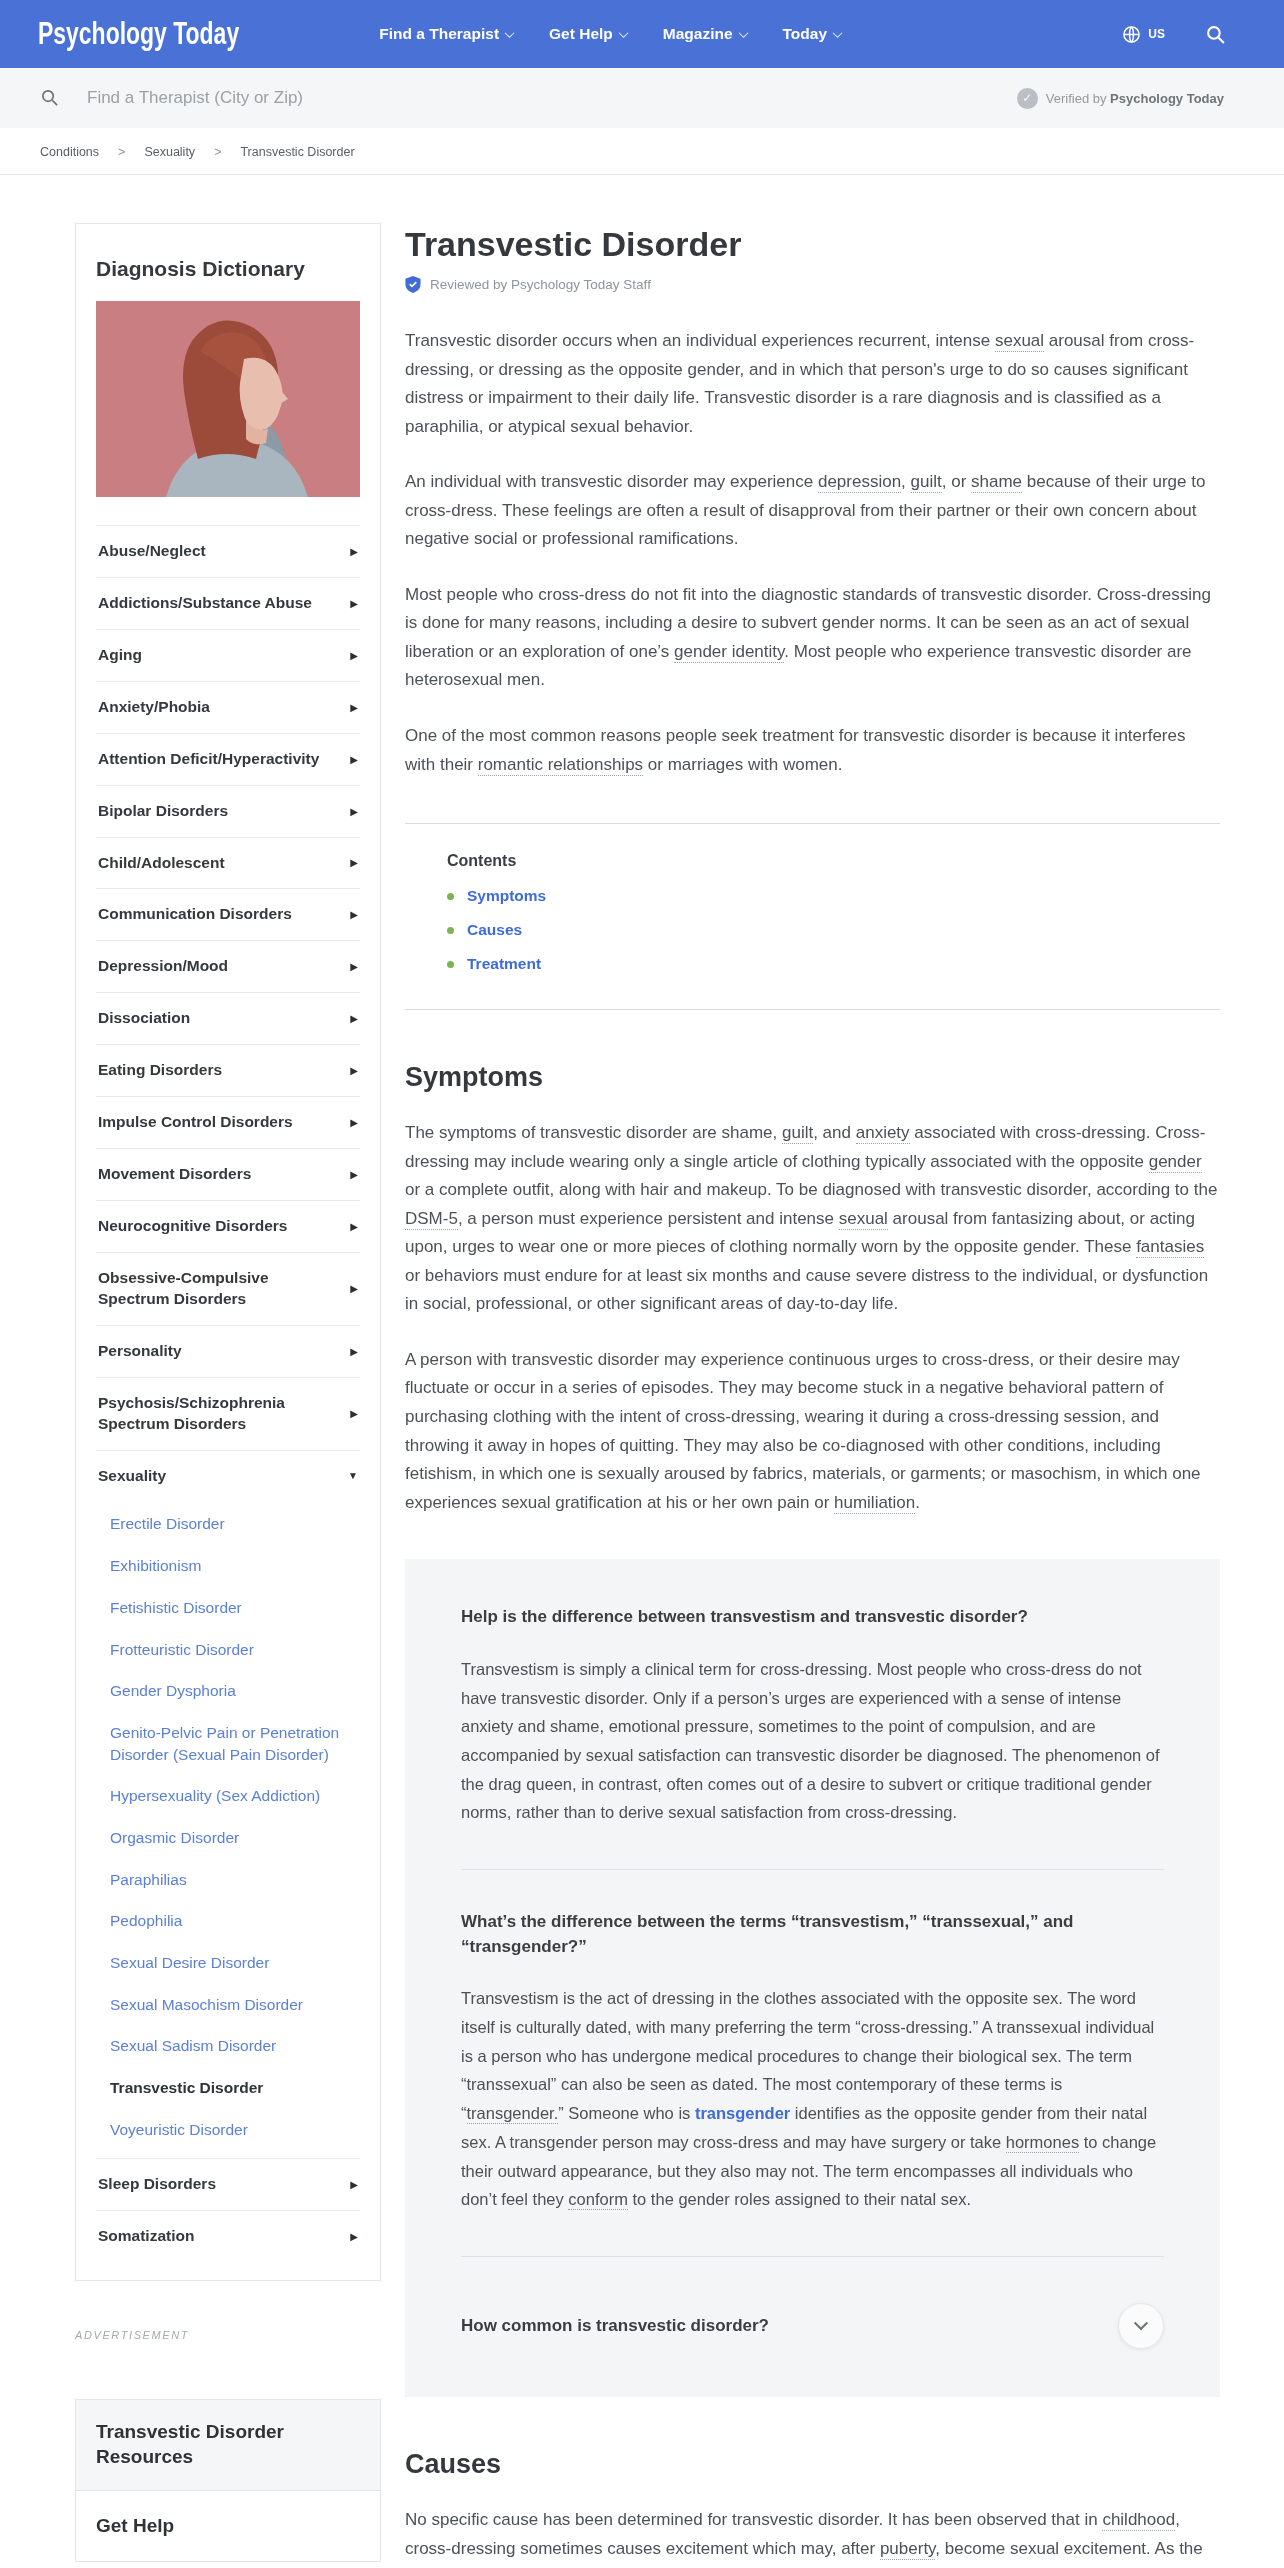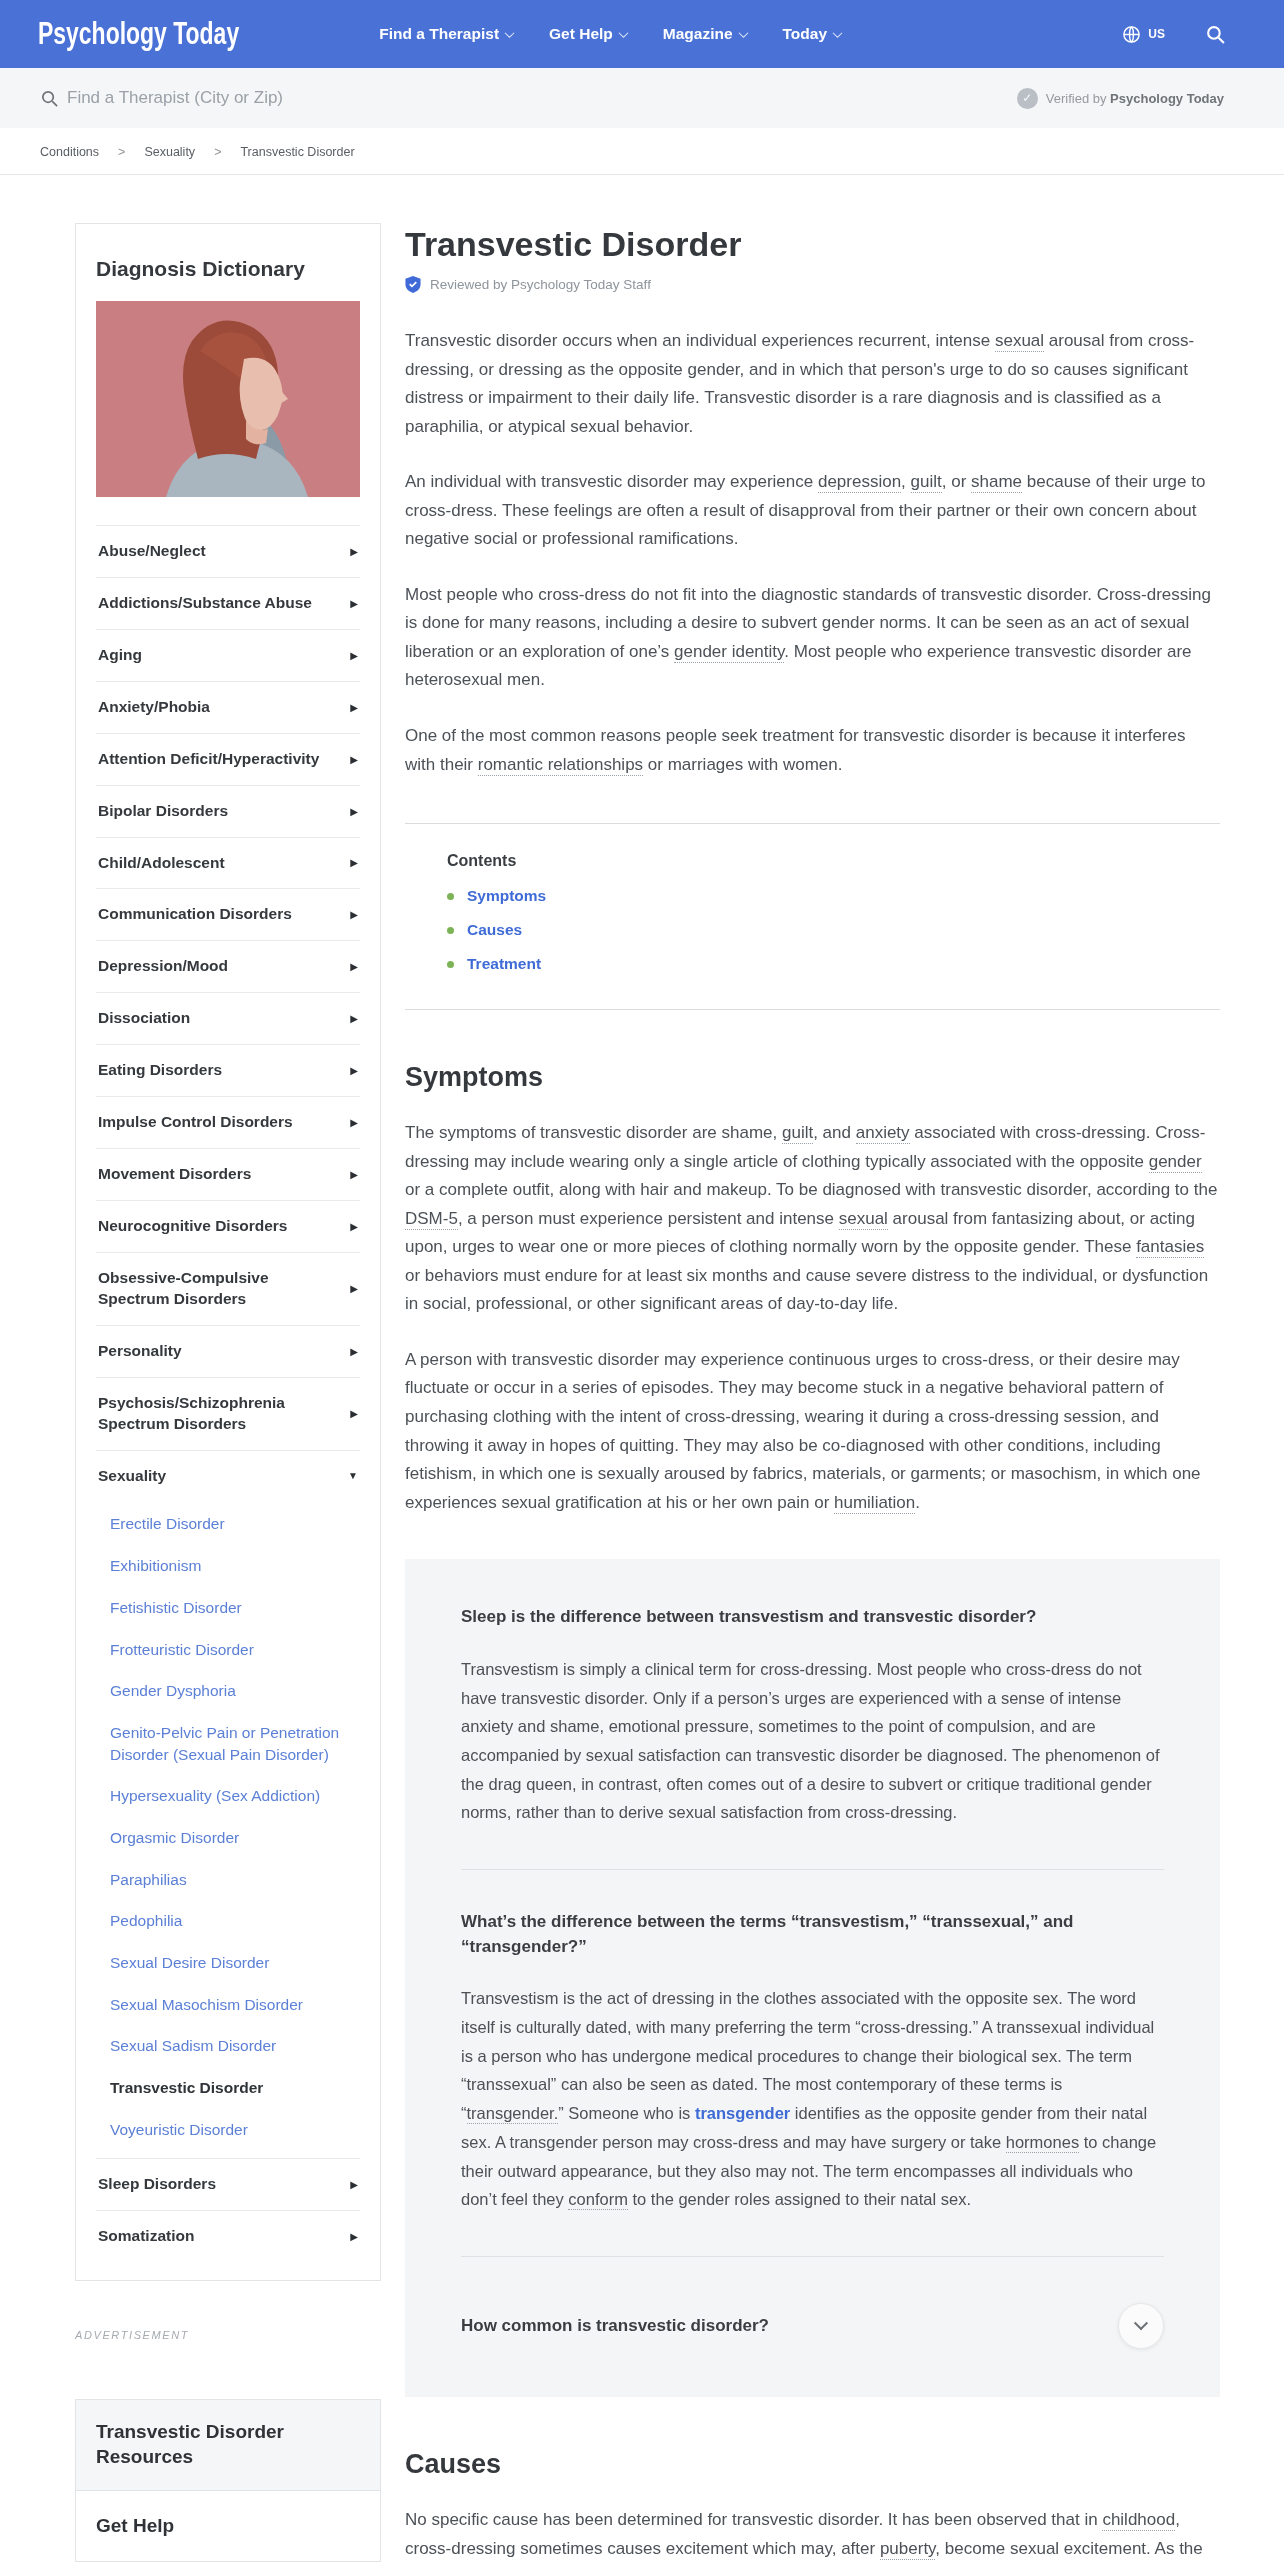--- a/index.html
+++ b/index.html
@@ -12,21 +12,21 @@
   .topbar { height:68px; background:#4a71d6; display:flex; align-items:center; padding:0 58px 0 38px; }
   .logo { color:#fff; font-size:28px; font-weight:700; letter-spacing:0; transform:scale(.82,1.12); transform-origin:left center; white-space:nowrap; cursor:pointer; }
   .topnav { display:flex; gap:36px; margin-left:96px; align-items:center; }
   .topnav .nav-item { color:#fff; font-size:15.5px; font-weight:600; display:flex; align-items:center; gap:7px; cursor:pointer; }
   .caret { width:7px; height:7px; border-right:1.7px solid rgba(255,255,255,.85); border-bottom:1.7px solid rgba(255,255,255,.85); transform:rotate(45deg) translate(-1px,-1px); display:inline-block; }
   .top-right { margin-left:auto; display:flex; align-items:center; gap:40px; }
   .region { display:flex; align-items:center; gap:7px; color:#fff; font-size:12px; font-weight:600; cursor:pointer; }
   .icon-svg { display:block; }
   
   .searchrow { height:60px; background:#f5f6f7; display:flex; align-items:center; padding:0 60px 0 40px; }
-  .search-left { display:flex; align-items:center; gap:8px; flex:1; }
+  .search-left { display:flex; align-items:flex-start; gap:28px; flex:1; }
   .search-input { border:none; outline:none; background:transparent; font-size:17px; color:#5a5f64; width:420px; font-family:"Liberation Sans",sans-serif; }
   .search-input::placeholder { color:#9aa1a8; }
   .verified { display:flex; align-items:center; gap:8px; font-size:13px; color:#949a9f; }
   .verified .brand { color:#6e7479; font-weight:700; }
   .check-badge { width:21px; height:21px; border-radius:50%; background:#b9bfc5; color:#f5f6f7; font-size:12px; display:flex; align-items:center; justify-content:center; }
   
   .breadcrumb { padding:17px 0 15px 40px; font-size:12.5px; color:#5a5e63; border-bottom:1px solid #e4e7e9; display:flex; gap:19px; align-items:center; }
   .crumb { cursor:pointer; }
   .crumb-sep { color:#8d9297; }
   
@@ -319,21 +319,21 @@
         </div>
       </div>
 
       <section>
         <h2 class="h2">Symptoms</h2>
         <p class="para">The symptoms of transvestic disorder are shame, <span class="inline-link-dotted">guilt</span>, and <span class="inline-link-dotted">anxiety</span> associated with cross-dressing. Cross-dressing may include wearing only a single article of clothing typically associated with the opposite <span class="inline-link-dotted">gender</span> or a complete outfit, along with hair and makeup. To be diagnosed with transvestic disorder, according to the <span class="inline-link-dotted">DSM-5</span>, a person must experience persistent and intense <span class="inline-link-dotted">sexual</span> arousal from fantasizing about, or acting upon, urges to wear one or more pieces of clothing normally worn by the opposite gender. These <span class="inline-link-dotted">fantasies</span> or behaviors must endure for at least six months and cause severe distress to the individual, or dysfunction in social, professional, or other significant areas of day-to-day life.</p>
         <p class="para">A person with transvestic disorder may experience continuous urges to cross-dress, or their desire may fluctuate or occur in a series of episodes. They may become stuck in a negative behavioral pattern of purchasing clothing with the intent of cross-dressing, wearing it during a cross-dressing session, and throwing it away in hopes of quitting. They may also be co-diagnosed with other conditions, including fetishism, in which one is sexually aroused by fabrics, materials, or garments; or masochism, in which one experiences sexual gratification at his or her own pain or <span class="inline-link-dotted">humiliation</span>.</p>
 
         <div class="faq-box">
           <div class="faq-section">
-            <div class="faq-q">Sleep is the difference between transvestism and transvestic disorder?</div>
+            <div class="faq-q">Help is the difference between transvestism and transvestic disorder?</div>
             <div class="faq-a">Transvestism is simply a clinical term for cross-dressing. Most people who cross-dress do not have transvestic disorder. Only if a person’s urges are experienced with a sense of intense anxiety and shame, emotional pressure, sometimes to the point of compulsion, and are accompanied by sexual satisfaction can transvestic disorder be diagnosed. The phenomenon of the drag queen, in contrast, often comes out of a desire to subvert or critique traditional gender norms, rather than to derive sexual satisfaction from cross-dressing.</div>
           </div>
           <div class="faq-section">
             <div class="faq-q">What’s the difference between the terms “transvestism,” “transsexual,” and “transgender?”</div>
             <div class="faq-a">Transvestism is the act of dressing in the clothes associated with the opposite sex. The word itself is culturally dated, with many preferring the term “cross-dressing.” A transsexual individual is a person who has undergone medical procedures to change their biological sex. The term “transsexual” can also be seen as dated. The most contemporary of these terms is “<span class="inline-link-dotted">transgender.</span>” Someone who is <span class="inline-link-blue">transgender</span> identifies as the opposite gender from their natal sex. A transgender person may cross-dress and may have surgery or take <span class="inline-link-dotted">hormones</span> to change their outward appearance, but they also may not. The term encompasses all individuals who don’t feel they <span class="inline-link-dotted">conform</span> to the gender roles assigned to their natal sex.</div>
           </div>
           <div class="faq-collapsed">
             <div class="faq-q">How common is transvestic disorder?</div>
             <div class="chev-btn">
               <span class="chev-down"></span>

